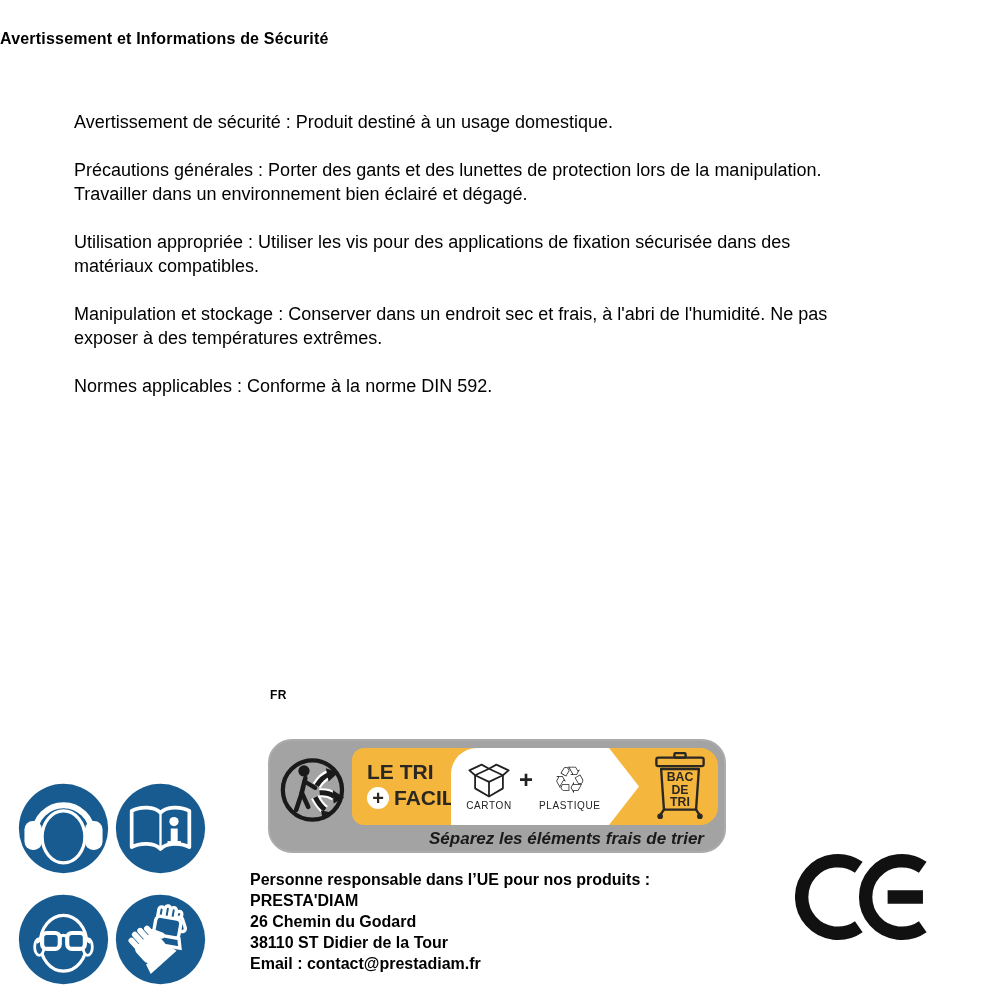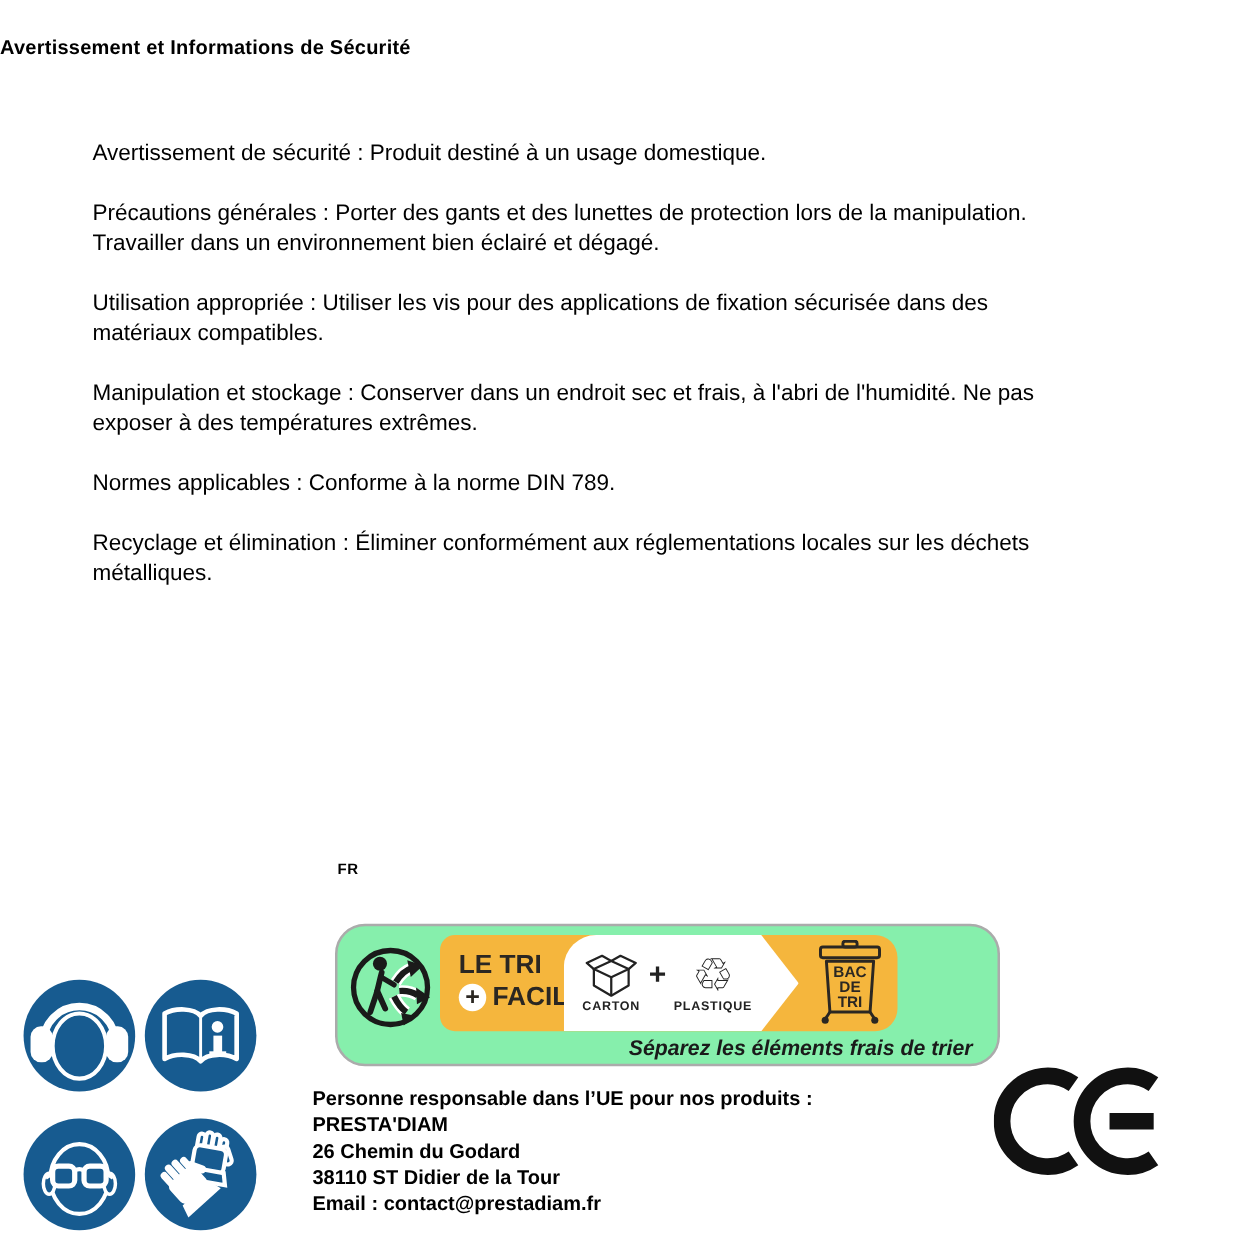--- a/index.html
+++ b/index.html
@@ -9,31 +9,31 @@
 
   .body-text{position:absolute;top:82px;left:74px;width:890px;font-size:18px;line-height:24px;margin-top:28px;}
   .body-text p{margin:0 0 24px 0;white-space:pre-line;}
 
   
   .icons-grid{position:absolute;left:17px;top:782px;display:grid;grid-template-columns:93px 93px;column-gap:4px;row-gap:18px;}
   .icons-grid svg{width:93px;height:93px;display:block;}
 
   
   .fr-tag{position:absolute;left:270px;top:688px;font-size:12px;font-weight:bold;letter-spacing:.5px;}
-  .tri-box{position:absolute;left:268px;top:739px;width:532px;height:114px;background:#86efac;border:2px solid #ABABAB;border-radius:24px;box-sizing:border-box;}
+  .tri-box{position:absolute;left:268px;top:739px;width:458px;height:114px;background:#a3a3a3;border:2px solid #ABABAB;border-radius:24px;box-sizing:border-box;}
   .triman{position:absolute;left:10px;top:7px;width:74px;height:84px;}
   .band{position:absolute;left:82px;top:7px;width:366px;height:77px;background:#F5B63D;border-radius:12px 18px 18px 12px;}
   .brand{position:absolute;left:15px;top:11px;color:#2B2722;font-weight:800;font-size:21px;line-height:26px;white-space:nowrap;}
   .brand-l2{display:flex;align-items:center;gap:5px;}
   .plus-circle{width:22px;height:22px;border-radius:50%;background:#fff;color:#2B2722;font-size:20px;font-weight:800;display:flex;align-items:center;justify-content:center;line-height:1;padding-bottom:1px;box-sizing:border-box;}
   .white-cut{position:absolute;left:99px;top:0;width:188px;height:77px;background:#fff;
     clip-path:path("M 26 0 A 26 26 0 0 0 0 26 L 0 77 L 158 77 L 188 38.5 L 158 0 Z");
     display:flex;align-items:center;padding-left:14px;box-sizing:border-box;}
   .mat{display:flex;flex-direction:column;align-items:center;}
-  .mat-cap{font-size:10px;font-weight:bold;letter-spacing:.6px;color:#222;margin-top:1px;white-space:nowrap;}
+  .mat-cap{font-size:10px;font-weight:normal;letter-spacing:.6px;color:#222;margin-top:1px;white-space:nowrap;}
   .recy-glyph{font-family:"DejaVu Sans",sans-serif;font-size:37px;line-height:37px;color:#222;}
   .mat-plus{font-size:24px;font-weight:bold;color:#222;margin:0 6px 14px 6px;}
   .bin-zone{position:absolute;right:9px;top:4px;width:58px;height:68px;}
   .bin-zone svg{width:100%;height:100%;display:block;}
   .bin-text{font-family:"Liberation Sans",sans-serif;font-weight:bold;font-size:13px;fill:#2B2722;}
   .tagline{position:absolute;right:20px;top:88px;font-style:italic;font-weight:600;font-size:17px;color:#1a1a1a;white-space:nowrap;}
 
   .responsible{position:absolute;left:250px;top:869px;width:500px;text-align:left;font-size:16px;font-weight:bold;line-height:21px;white-space:pre-line;}
 
   .ce{position:absolute;left:795px;top:846px;width:148px;height:102px;}
@@ -44,23 +44,21 @@
 <div class="doc-title">Avertissement et Informations de Sécurité</div>
 
 <div class="body-text">
   <p>Avertissement de sécurité : Produit destiné à un usage domestique.</p>
   <p>Précautions générales : Porter des gants et des lunettes de protection lors de la manipulation.
 Travailler dans un environnement bien éclairé et dégagé.</p>
   <p>Utilisation appropriée : Utiliser les vis pour des applications de fixation sécurisée dans des
 matériaux compatibles.</p>
   <p>Manipulation et stockage : Conserver dans un endroit sec et frais, à l'abri de l'humidité. Ne pas
 exposer à des températures extrêmes.</p>
-  <p>Normes applicables : Conforme à la norme DIN 789.</p>
-  <p>Recyclage et élimination : Éliminer conformément aux réglementations locales sur les déchets
-métalliques.</p>
+  <p>Normes applicables : Conforme à la norme DIN 592.</p>
 </div>
 
 <div class="icons-grid">
 
   <svg viewBox="0 0 100 100">
     <circle cx="50" cy="50" r="48" fill="#175B90"></circle>
     <path d="M19 56 A31 31 0 0 1 81 56" fill="none" stroke="#fff" stroke-width="6.5"></path>
     <ellipse cx="50" cy="59" rx="23" ry="28" fill="#175B90" stroke="#fff" stroke-width="3.5"></ellipse>
     <rect x="8" y="42" width="19" height="31" rx="9" fill="#fff"></rect>
     <rect x="73" y="42" width="19" height="31" rx="9" fill="#fff"></rect>

